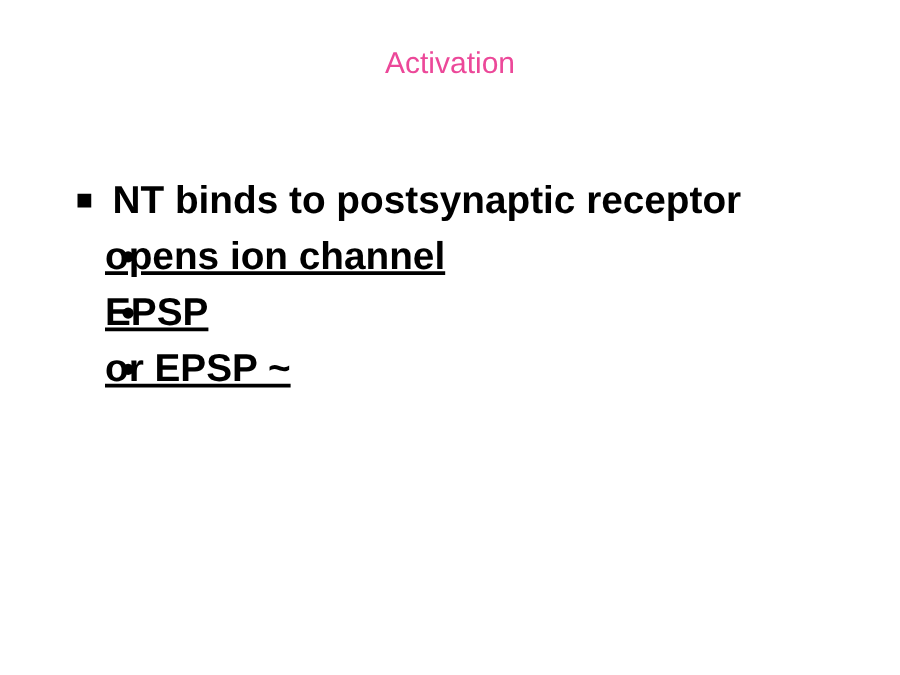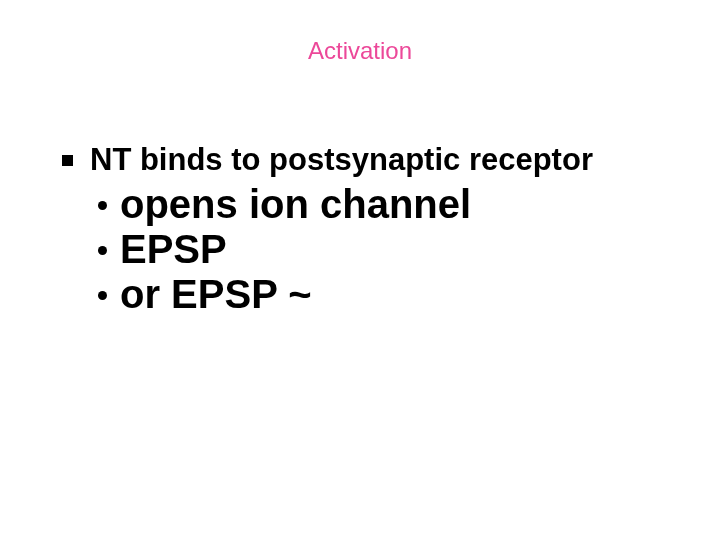--- a/index.html
+++ b/index.html
@@ -64,27 +64,28 @@
     background: #000000;
   }
 
   .sublist {
     margin: 0;
     padding: 0;
     list-style: none;
   }
   .bullet-l2 {
     position: relative;
-    padding-left: 120px;
+    padding-left: 84px;
     height: 45px;
-    font-size: 40px;
+    font-size: 31px;
     font-weight: 600;
     line-height: 45px;
     color: #000000;
     white-space: nowrap;
+    text-decoration: underline;
   }
   .bullet-l2 .marker-dot {
     position: absolute;
     left: 98px;
     top: 19px;
     width: 9px;
     height: 9px;
     border-radius: 50%;
     background: #000000;
   }

